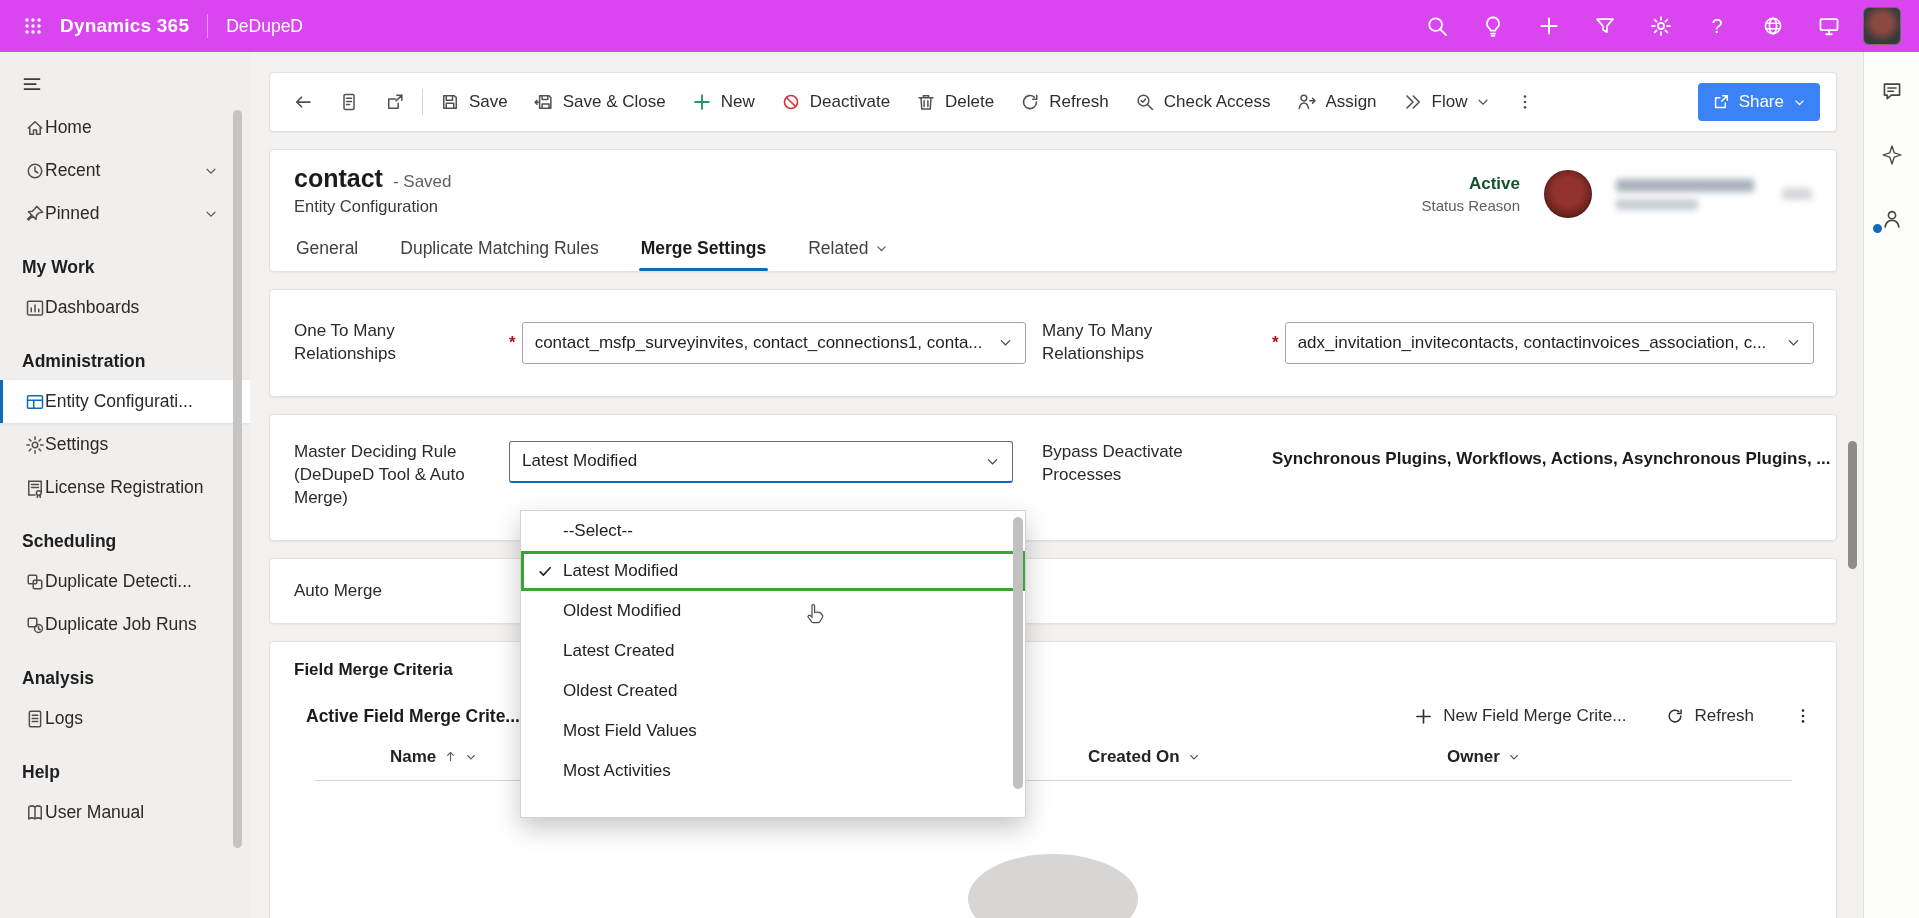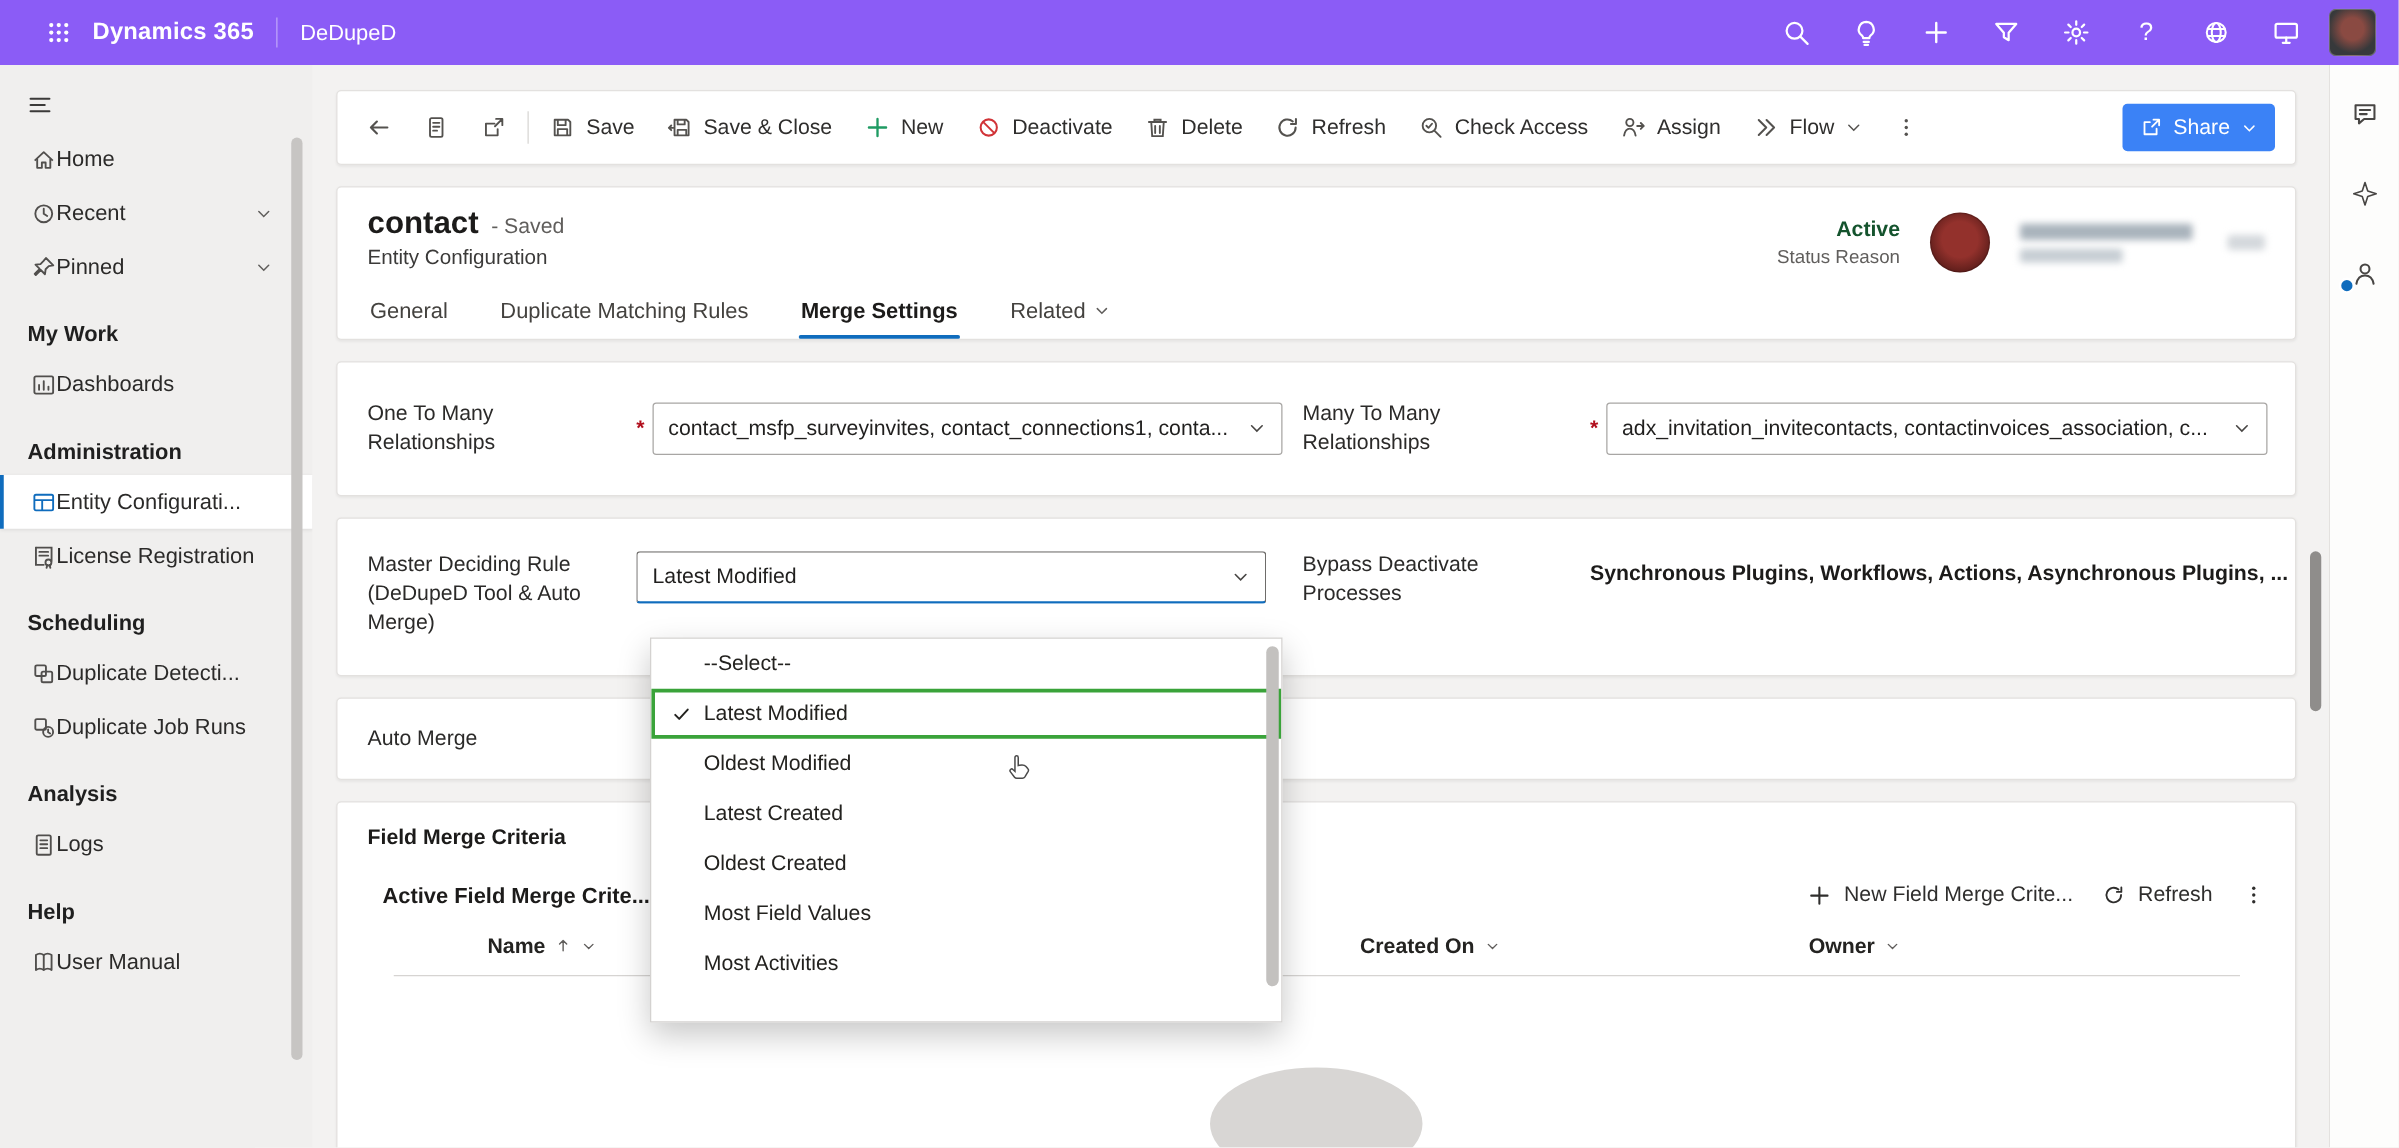--- a/index.html
+++ b/index.html
@@ -1,19 +1,19 @@
 <!DOCTYPE html>
 <html><head>
 <meta charset="utf-8">
 <style>
 *{box-sizing:border-box;margin:0;padding:0}
 html,body{width:1919px;height:918px;overflow:hidden;font-family:"Liberation Sans",sans-serif;background:#f3f2f1;color:#242424}
 svg{display:block}
 
-.topbar{height:52px;background:#8b5cf6;display:flex;align-items:center;color:#fff;padding:0 8px 0 24px}
+.topbar{height:52px;background:#d946ef;display:flex;align-items:center;color:#fff;padding:0 8px 0 10px}
 .tb-btn{width:46px;height:52px;display:flex;align-items:center;justify-content:center;cursor:pointer}
 .brand{font-size:19px;font-weight:700;letter-spacing:.2px;margin-left:4px;white-space:nowrap}
 .tb-divider{width:1px;height:24px;background:rgba(255,255,255,.45);margin:0 18px}
 .appname{font-size:17.5px}
 .tb-right{margin-left:auto;display:flex;align-items:center}
 .tb-icon{width:56px;height:52px;display:flex;align-items:center;justify-content:center;color:#fff;cursor:pointer}
 .help-glyph{font-size:20px}
 .tb-avatar{width:38px;height:38px;border-radius:6px;margin:0 10px 0 6px;background:radial-gradient(circle at 50% 42%,#8a4a42 0 32%,#37393b 70%);border:1px solid rgba(255,255,255,.25)}
 
 .shell{display:flex;height:866px}
@@ -71,21 +71,21 @@
 .combo.w2{width:529px}
 .ro-value{font-size:17px;font-weight:700;color:#1c1b1a;white-space:nowrap;overflow:hidden;text-overflow:ellipsis;max-width:560px}
 .card-row{padding:30px 24px;margin-bottom:17px}
 .card-mdr{padding:26px 24px 30px;margin-bottom:17px}
 .automerge{height:66px;display:flex;align-items:center;padding:0 24px;margin-bottom:17px;font-size:17px;color:#2b2a29}
 
 .fmc{position:relative;height:356px;padding-top:18px;overflow:hidden}
 .fmc-title{font-size:17px;font-weight:700;color:#1c1b1a;padding:0 24px}
 .grid-head{display:flex;align-items:center;padding:26px 24px 14px 36px}
 .grid-title{font-size:17.5px;font-weight:700;color:#1c1b1a}
-.grid-actions{margin-left:auto;display:flex;align-items:center;gap:24px}
+.grid-actions{margin-left:auto;display:flex;align-items:center;gap:40px}
 .gact{display:flex;align-items:center;gap:10px;font-size:17px;color:#2f2e2d;cursor:pointer}
 .table-head{margin:6px 44px 0 45px;border-bottom:1px solid #d6d4d2;display:grid;grid-template-columns:348px 350px 359px auto;padding:0 0 13px 75px;font-size:17px;font-weight:700;color:#242321}
 .col{display:flex;align-items:center;gap:8px;cursor:pointer}
 .colchev{color:#605e5c}
 .empty-ellipse{position:absolute;left:50%;top:212px;transform:translateX(-50%);width:170px;height:90px;border-radius:50%;background:#d8d6d4}
 
 .flyout{position:absolute;left:270px;top:458px;width:506px;height:308px;background:#fff;border:1px solid #d4d2d0;box-shadow:0 10px 24px rgba(0,0,0,.22);z-index:40;overflow:hidden}
 .dd-option{height:40px;display:flex;align-items:center;padding-left:42px;font-size:17px;color:#23221f;cursor:pointer;position:relative}
 .dd-option.selected{border:3px solid #3aa33a;padding-left:39px}
 .dd-check{position:absolute;left:13px;color:#23221f}
@@ -228,20 +228,29 @@
           <svg width="20" height="20" viewBox="0 0 16 16" fill="none" stroke="currentColor" stroke-width="1.2">
             <rect x="2" y="3" width="12" height="10" rx="1"></rect>
             <path d="M2 6.5h12M7 6.5V13"></path>
           </svg>
         </span>
       <span>Entity Configurati...</span>
     </div>
     <div class="nav-item">
       <span class="nic">
           <svg width="20" height="20" viewBox="0 0 16 16" fill="none" stroke="currentColor" stroke-width="1.2" stroke-linecap="round">
+            <circle cx="8" cy="8" r="2.2"></circle>
+            <path d="M8 1.5v2M8 12.5v2M1.5 8h2M12.5 8h2M3.4 3.4l1.4 1.4M11.2 11.2l1.4 1.4M12.6 3.4l-1.4 1.4M4.8 11.2l-1.4 1.4"></path>
+          </svg>
+        </span>
+      <span>Settings</span>
+    </div>
+    <div class="nav-item">
+      <span class="nic">
+          <svg width="20" height="20" viewBox="0 0 16 16" fill="none" stroke="currentColor" stroke-width="1.2" stroke-linecap="round">
             <path d="M3 2.5h10V11"></path>
             <path d="M3 2.5V13.5h5"></path>
             <path d="M5.2 5.2h5.6M5.2 7.6h5.6"></path>
             <circle cx="11" cy="12" r="1.9"></circle>
             <path d="M10.2 13.6l-.4 1.9M11.8 13.6l.4 1.9"></path>
           </svg>
         </span>
       <span>License Registration</span>
     </div>
 

